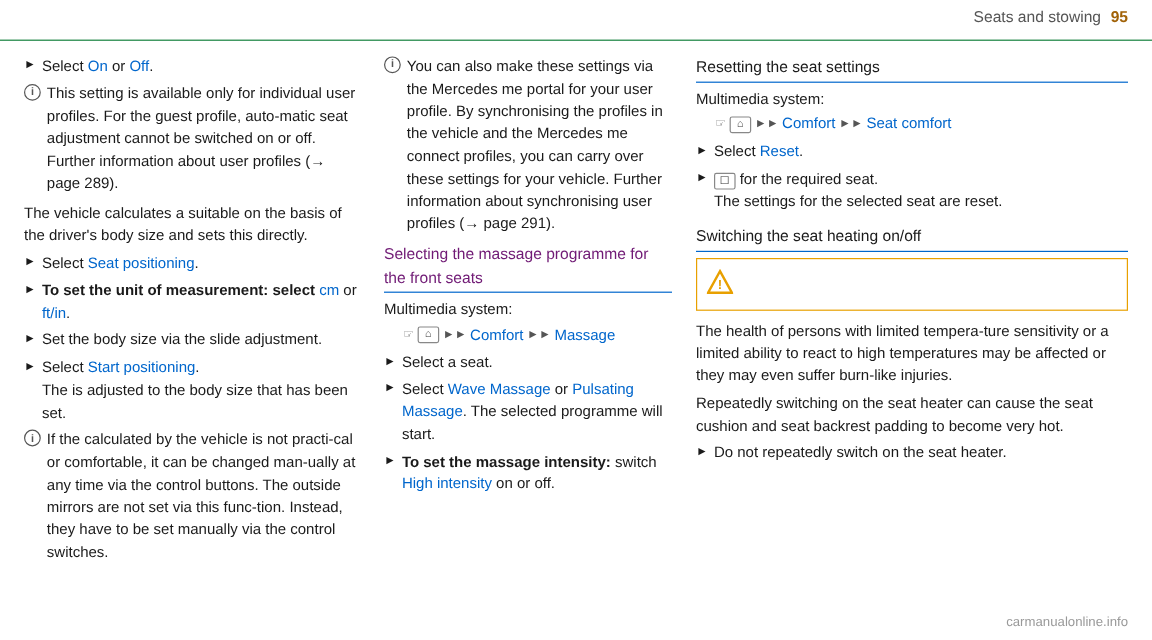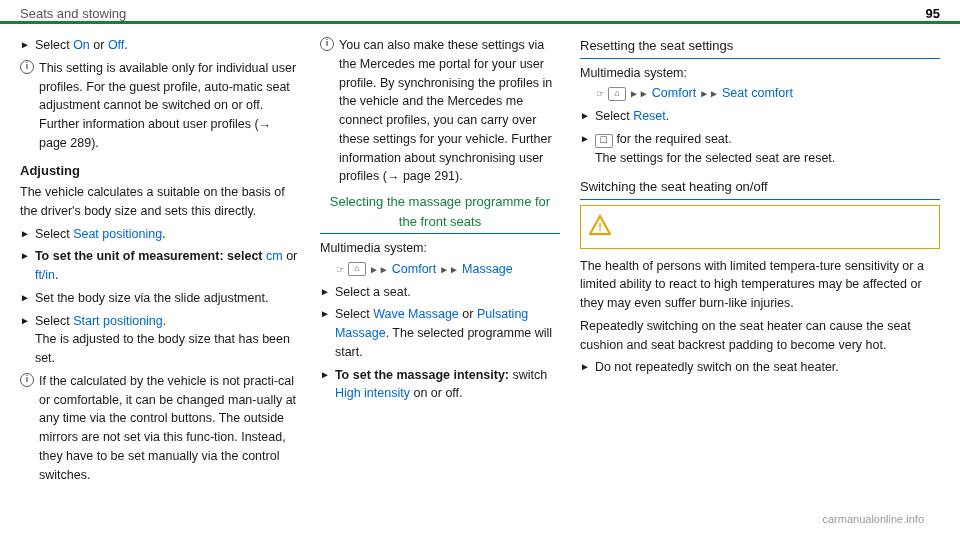--- a/index.html
+++ b/index.html
@@ -13,34 +13,34 @@
       overflow: hidden;
     }
     .page-container {
       width: 960px;
       min-height: 533px;
       background: #fff;
       position: relative;
     }
     .header-bar {
       display: flex;
-      justify-content: space-between;
+      justify-content: flex-end;
       align-items: center;
-      padding: 6px 20px 0 20px;
-      border-bottom: 3px solid #15803d;
+      padding: 6px 20px 12px 20px;
+      border-bottom: 1px solid #15803d;
     }
     .header-title {
       font-size: 13px;
       color: #555;
       margin-right: 8px;
     }
     .header-page {
       font-size: 13px;
       font-weight: bold;
-      color: #000000;
+      color: #a16207;
     }
     .content-area {
       display: flex;
       padding: 12px 20px 12px 20px;
       gap: 20px;
     }
     .left-column {
       flex: 0 0 280px;
       font-size: 12.5px;
       line-height: 1.5;
@@ -157,21 +157,21 @@
       margin-bottom: 4px;
       flex-wrap: wrap;
     }
     .arrow-nav {
       font-size: 10px;
       color: #555;
     }
     .watermark {
       position: absolute;
       bottom: 8px;
-      right: 36px;
+      right: 20px;
       font-size: 11px;
       color: #999;
     }
   </style>
 </head>
 <body>
 
 <div class="page-container">
 
   <div class="header-bar">
@@ -186,21 +186,20 @@
       <div class="bullet-item">
         <span class="bullet-arrow">►</span>
         <span>Select <a class="blue-link">On</a> or <a class="blue-link">Off</a>.</span>
       </div>
 
       <div class="info-block">
         <span class="info-icon-circle">i</span>
         <span>This setting is available only for individual user profiles. For the guest profile, auto-matic seat adjustment cannot be switched on or off. Further information about user profiles (→ page 289).</span>
       </div>
 
-      <div class="section-heading">Adjusting</div>
       <div class="section-text">The vehicle calculates a suitable on the basis of the driver's body size and sets this directly.</div>
 
       <div class="bullet-item">
         <span class="bullet-arrow">►</span>
         <span>Select <a class="blue-link">Seat positioning</a>.</span>
       </div>
 
       <div class="bullet-item">
         <span class="bullet-arrow">►</span>
         <span><strong>To set the unit of measurement: select</strong> <a class="blue-link">cm</a> or <a class="blue-link">ft/in</a>.</span>
@@ -223,21 +222,21 @@
       </div>
     </div>
 
     <div class="middle-column">
 
       <div class="info-block">
         <span class="info-icon-circle">i</span>
         <span>You can also make these settings via the Mercedes me portal for your user profile. By synchronising the profiles in the vehicle and the Mercedes me connect profiles, you can carry over these settings for your vehicle. Further information about synchronising user profiles (→ page 291).</span>
       </div>
 
-      <div class="right-section-title" style="color:#15803d; border-bottom: 1.5px solid #0066cc; margin-top: 6px; text-align: center;">Selecting the massage programme for the front seats</div>
+      <div class="right-section-title" style="color:#701a75; border-bottom: 1.5px solid #0066cc; margin-top: 6px;">Selecting the massage programme for the front seats</div>
 
       <div class="multimedia-system-label">Multimedia system:</div>
 
       <div class="nav-sequence">
         <span class="arrow-nav">☞</span>
         <span class="icon-box">⌂</span>
         <span class="arrow-nav">►►</span>
         <a class="blue-link">Comfort</a>
         <span class="arrow-nav">►►</span>
         <a class="blue-link">Massage</a>

